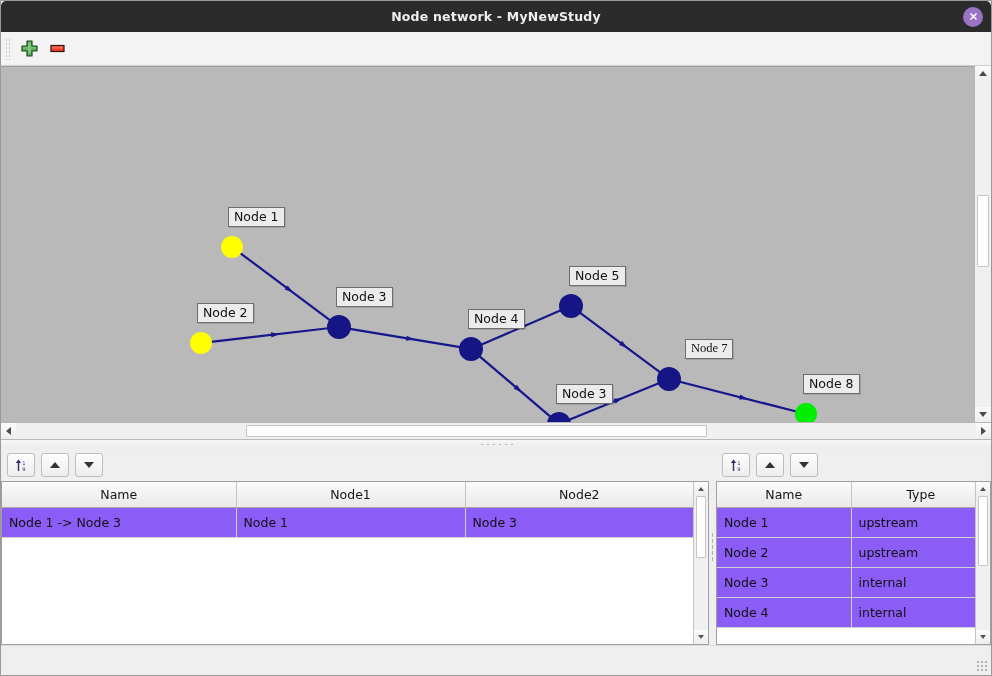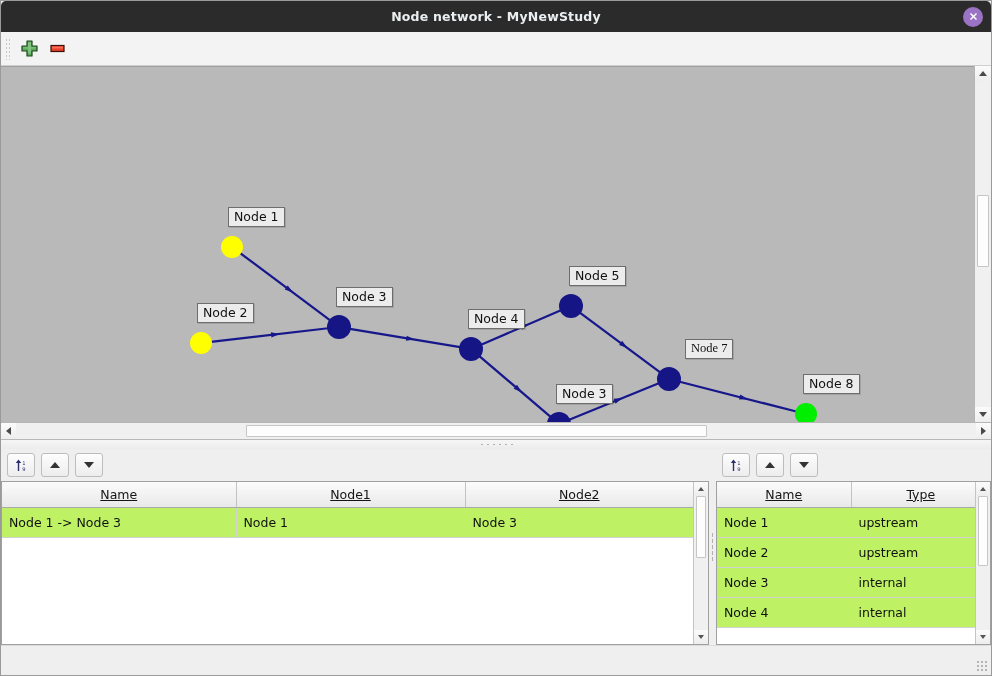--- a/index.html
+++ b/index.html
@@ -204,30 +204,29 @@
   table.grid thead th {
     height: 25px;
     background: linear-gradient(#fbfbfb,#e9e9e9);
     border-right: 1px solid #c2c2c2;
     border-bottom: 1px solid #a9a9a9;
     font-weight: normal;
     font-size: 12.5px;
     text-align: center;
     color: #151515;
     padding: 0 4px;
-    text-decoration: underline;
   }
   table.grid thead th:last-child { border-right: none; }
   table.grid tbody td {
     height: 30px;
     border-right: 1px solid #d2d2d2;
     border-bottom: 1px solid #d2d2d2;
     padding: 0 7px;
     text-align: left;
-    background: #bef264;
+    background: #8b5cf6;
     white-space: nowrap;
     overflow: hidden;
   }
   table.grid tbody td:last-child { border-right: none; }
 
   .tbl-vscroll {
     flex: 0 0 15px; width: 15px;
     background: #f0f0f0;
     border-left: 1px solid #c4c4c4;
     display: flex; flex-direction: column;

